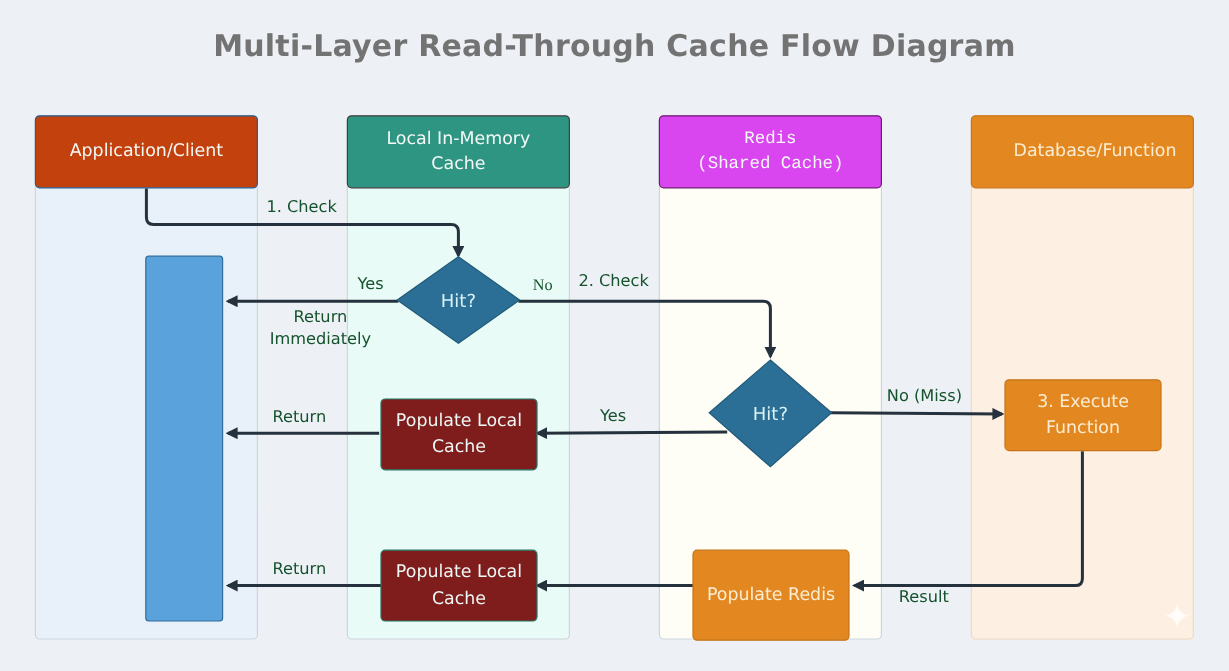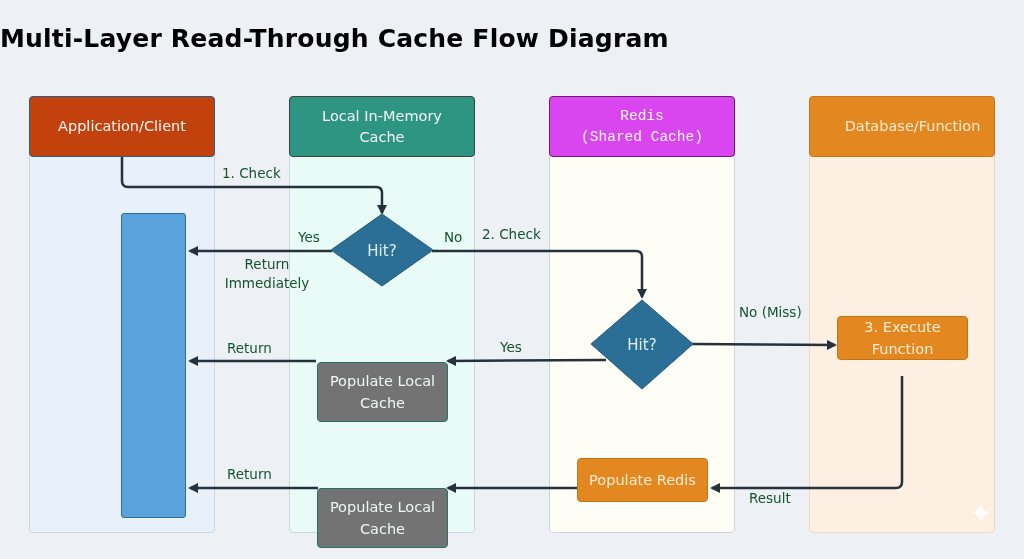--- a/index.html
+++ b/index.html
@@ -12,25 +12,25 @@
       background: #edf1f5;
       font-family: "DejaVu Sans", "Liberation Sans", sans-serif;
       position: relative;
       overflow: hidden;
     }
     .title {
       position: absolute;
       left: 0;
       top: 24px;
       width: 1024px;
-      text-align: left;
+      text-align: center;
       font-family: "DejaVu Sans", sans-serif;
       font-weight: bold;
       font-size: 25px;
-      color: #000000;
+      color: #737373;
       letter-spacing: 0.2px;
     }
     .lane {
       position: absolute;
       top: 96px;
       height: 437px;
       width: 186px;
       border-radius: 4px;
       box-sizing: border-box;
       border: 1px solid #cdd6de;
@@ -78,24 +78,23 @@
       align-items: center;
       justify-content: center;
       text-align: center;
       font-size: 14.5px;
       line-height: 22px;
       border-radius: 4px;
       box-sizing: border-box;
       white-space: pre-line;
     }
     .box-green {
-      background: #737373;
+      background: #7f1d1d;
       border: 1px solid #237464;
       color: #eef8f4;
-      margin-top: 30px;
     }
     .box-orange {
       background: #e38821;
       border: 1px solid #c47418;
       color: #fbecd2;
     }
     .label {
       position: absolute;
       font-size: 13.5px;
       color: #14532d;
@@ -171,31 +170,31 @@
   <text class="diamond-text" x="382" y="256" text-anchor="middle">Hit?</text>
 
   <polygon points="642,300 693,344 642,389 591,344" fill="#2b6f96" stroke="#235a7a" stroke-width="1"></polygon>
   <text class="diamond-text" x="642" y="350" text-anchor="middle">Hit?</text>
 </svg>
 
 <div class="box box-green" style="left:317px; top:332px; width:131px; height:60px;">Populate Local
 Cache</div>
 <div class="box box-green" style="left:317px; top:458px; width:131px; height:60px;">Populate Local
 Cache</div>
-<div class="box box-orange" style="left:577px; top:458px; width:131px; height:44px;">Populate Redis</div>
-<div class="box box-orange" style="left:837px; top:316px; width:131px; height:44px;">3. Execute
+<div class="box box-orange" style="left:577px; top:458px; width:131px; height:76px;">Populate Redis</div>
+<div class="box box-orange" style="left:837px; top:316px; width:131px; height:60px;">3. Execute
 Function</div>
 
 <div class="label" style="left:222px; top:164px;">1. Check</div>
 <div class="label" style="left:298px; top:228px;">Yes</div>
-<div class="label" style="left:444px; top:228px;">No</div>
+<div class="label" style="left:444px; top:228px;font-family:Liberation Serif, serif;">No</div>
 <div class="label" style="left:482px; top:225px;text-align:center;">2. Check</div>
 <div class="label" style="left:212px; top:255px; text-align:center; width:110px;">Return
 Immediately</div>
 <div class="label" style="left:500px; top:338px;">Yes</div>
-<div class="label" style="left:739px; top:303px;">No (Miss)</div>
+<div class="label" style="left:739px; top:321px;">No (Miss)</div>
 <div class="label" style="left:227px; top:339px;">Return</div>
 <div class="label" style="left:227px; top:465px;">Return</div>
 <div class="label" style="left:749px; top:489px;">Result</div>
 
 <svg class="sparkle" viewBox="0 0 22 22">
   <path d="M11,0 Q12,10 22,11 Q12,12 11,22 Q10,12 0,11 Q10,10 11,0 Z" fill="#ffffff" opacity="0.8"></path>
 </svg>
 
 </body></html>

